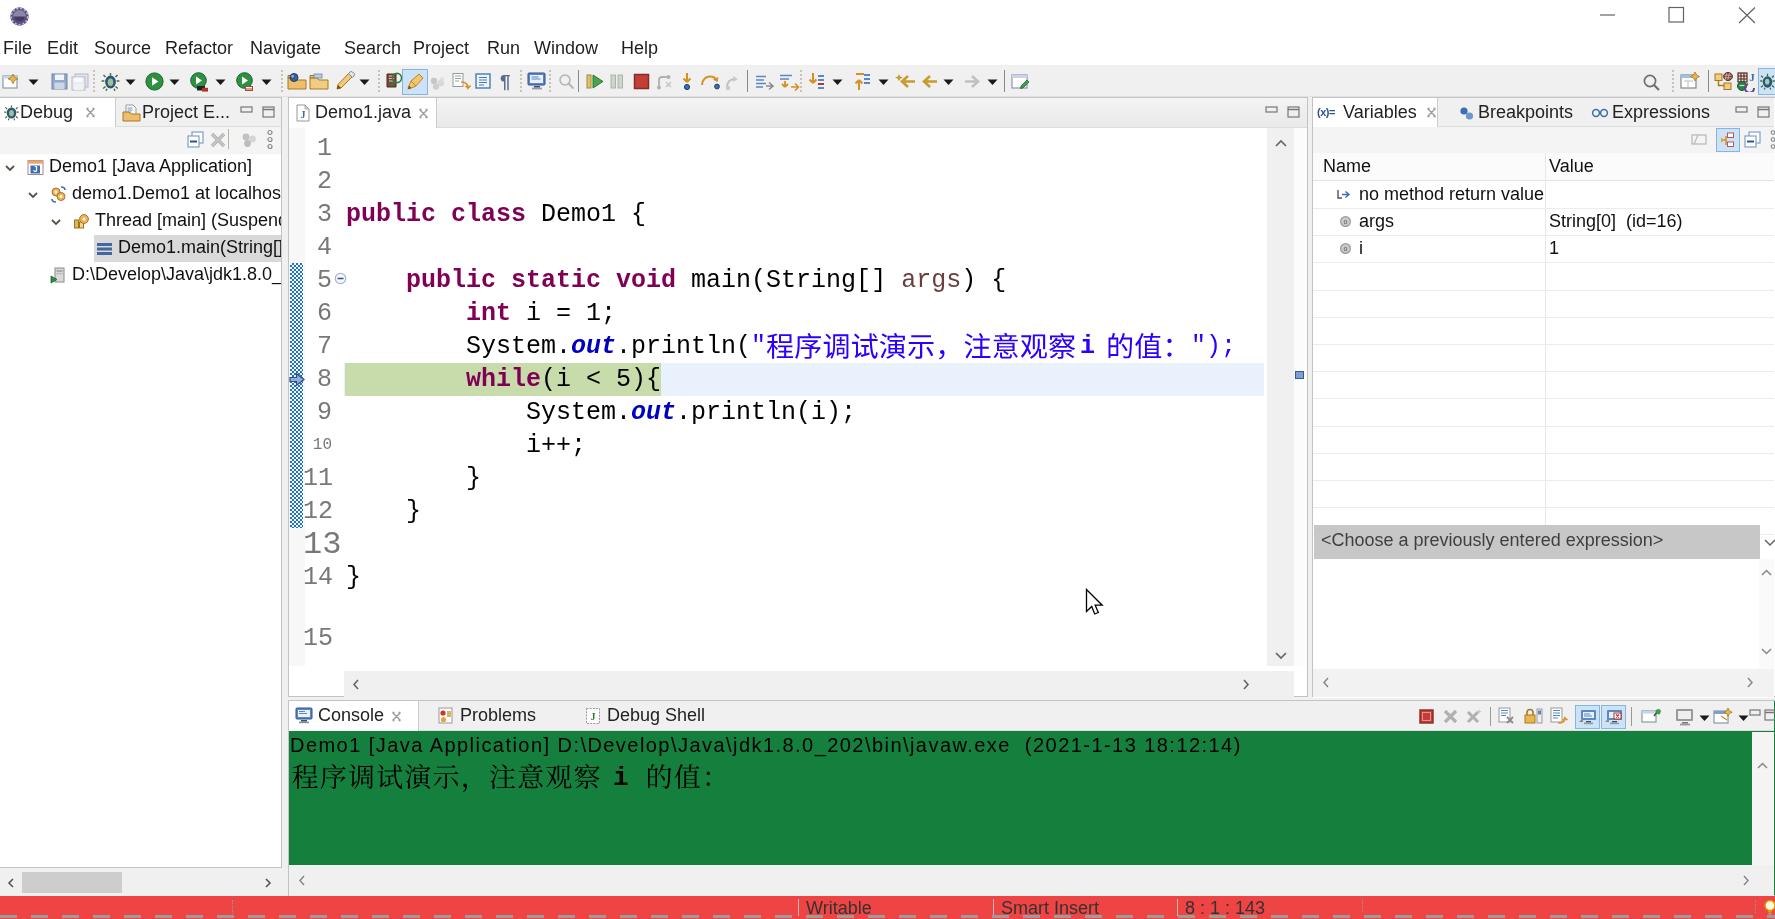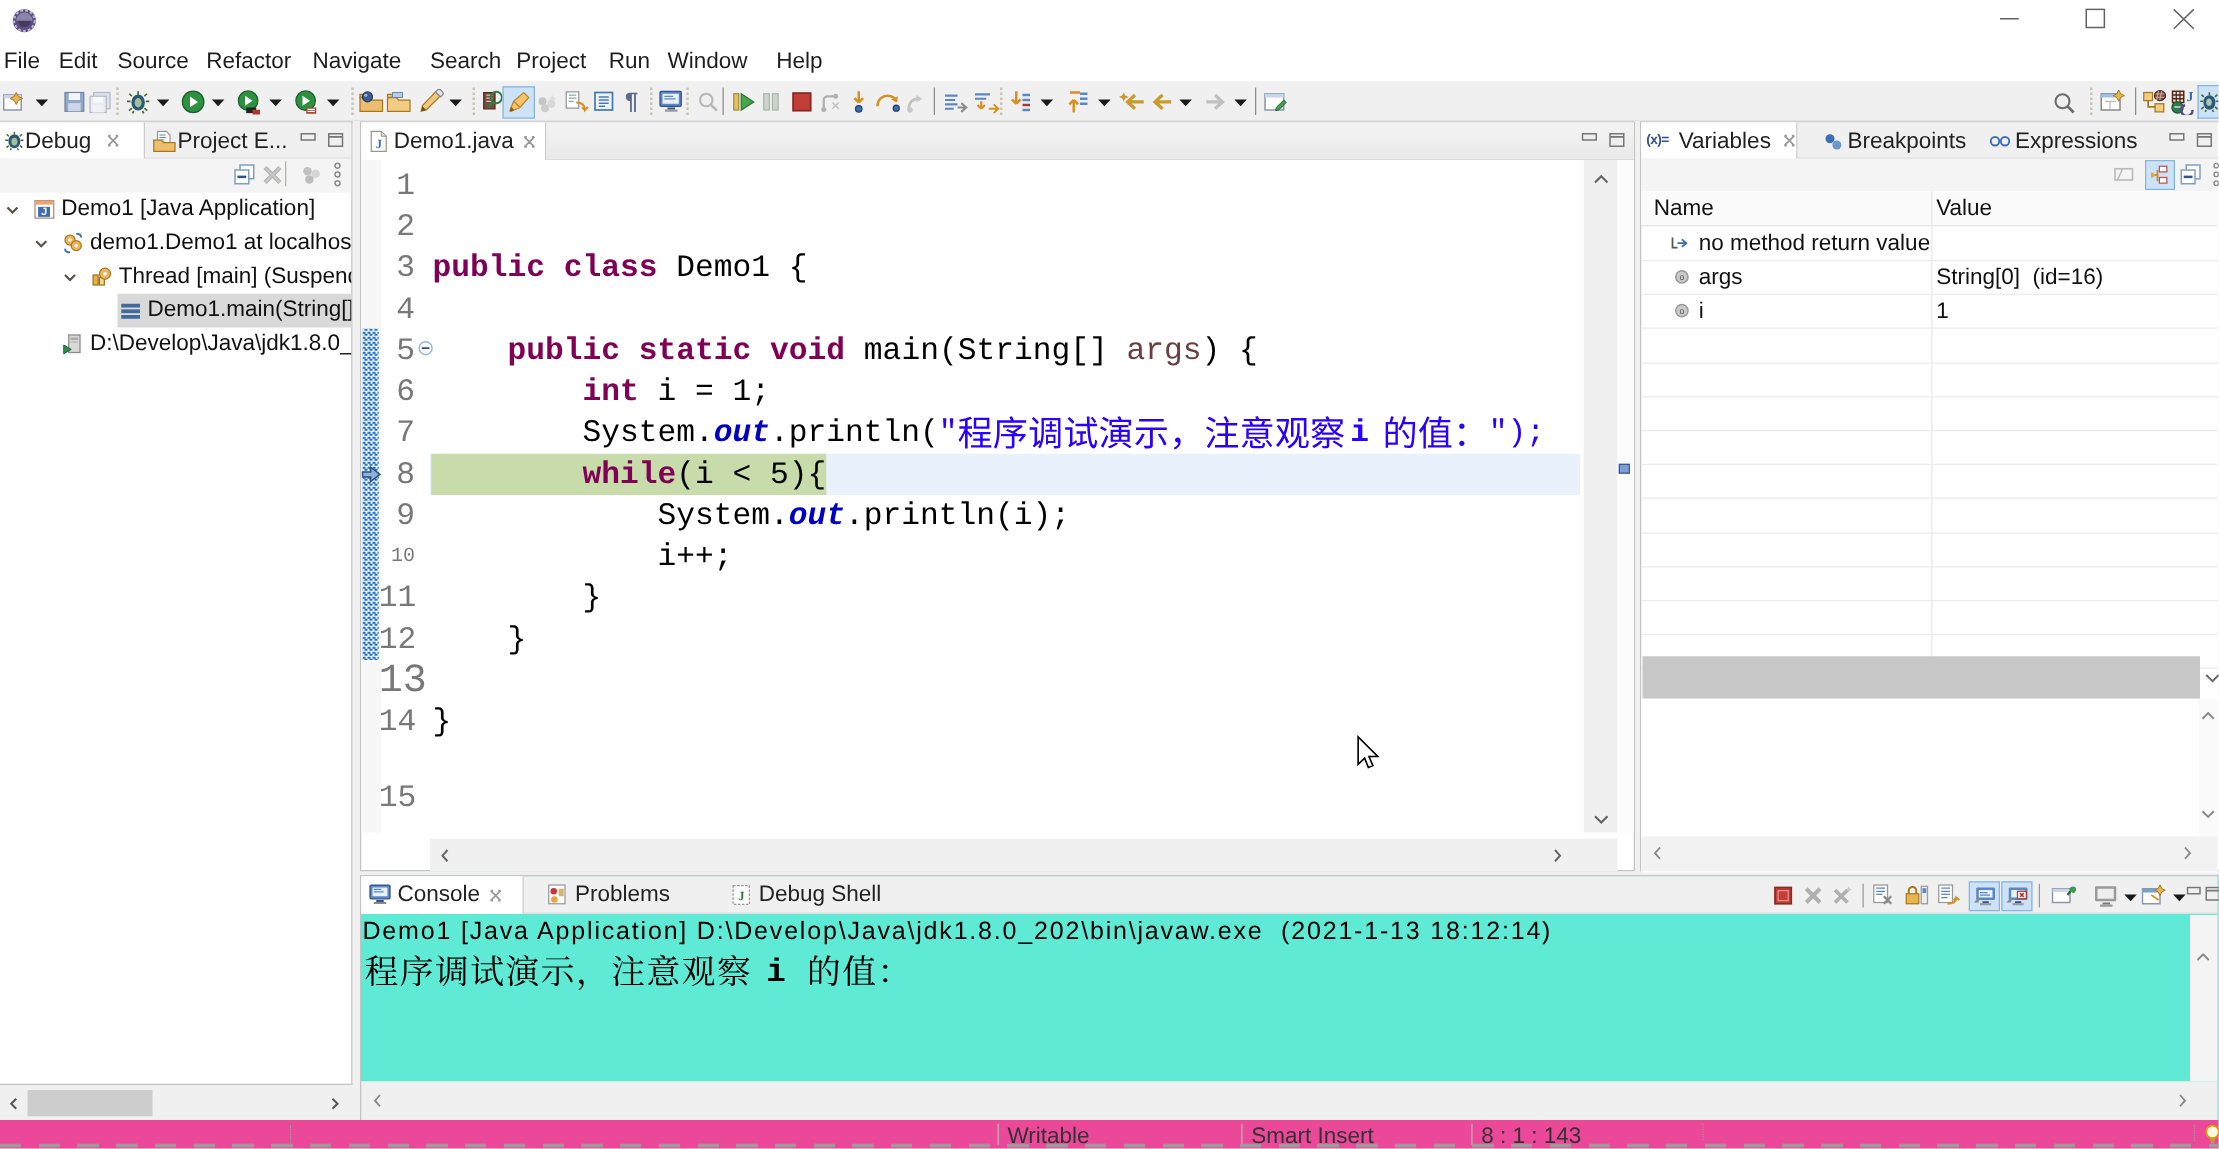--- a/index.html
+++ b/index.html
@@ -538,40 +538,41 @@
     <div class="abs" style="left:0;top:219px;width:461px;height:1px;background:#ececec"></div>
     <div class="abs" style="left:0;top:246px;width:461px;height:1px;background:#ececec"></div>
     <div class="abs" style="left:0;top:273px;width:461px;height:1px;background:#ececec"></div>
     <div class="abs" style="left:0;top:300px;width:461px;height:1px;background:#ececec"></div>
     <div class="abs" style="left:0;top:328px;width:461px;height:1px;background:#ececec"></div>
     <div class="abs" style="left:0;top:355px;width:461px;height:1px;background:#ececec"></div>
     <div class="abs" style="left:0;top:382px;width:461px;height:1px;background:#ececec"></div>
     <div class="abs" style="left:0;top:409px;width:461px;height:1px;background:#ececec"></div>
     <div class="abs" style="left:0;top:436px;width:461px;height:1px;background:#ececec"></div>
     <div class="abs" style="left:1px;top:427px;width:446px;height:34px;background:#c7c7c7"></div>
+    <div class="abs" style="left:8px;top:432px;font-size:18px;color:#3f3f3f">&lt;Choose a previously entered expression&gt;</div>
     <svg class="abs" style="left:450px;top:440px" width="14" height="10" viewBox="0 0 14 10">
       <path d="M2 2l5 5 5-5" stroke="#666" stroke-width="1.5" fill="none"></path>
     </svg>
     <div class="abs" style="left:0;top:461px;width:461px;height:139px;background:#fff"></div>
     <div class="abs" style="left:446px;top:461px;width:15px;height:110px;background:#fafafa"></div>
     <svg class="abs" style="left:447px;top:470px" width="13" height="10" viewBox="0 0 13 10">
       <path d="M2 7l4.5-4.5L11 7" stroke="#888" stroke-width="1.5" fill="none"></path>
     </svg>
     <svg class="abs" style="left:447px;top:548px" width="13" height="10" viewBox="0 0 13 10">
       <path d="M2 3l4.5 4.5L11 3" stroke="#888" stroke-width="1.5" fill="none"></path>
     </svg>
     <div class="abs" style="left:0;top:571px;width:461px;height:28px;background:#f2f2f2"></div>
     <svg class="abs" style="left:8px;top:578px" width="10" height="13" viewBox="0 0 10 13">
       <path d="M7 2L3 6.5 7 11" stroke="#888" stroke-width="1.5" fill="none"></path>
     </svg>
     <svg class="abs" style="left:432px;top:578px" width="10" height="13" viewBox="0 0 10 13">
       <path d="M3 2l4 4.5L3 11" stroke="#888" stroke-width="1.5" fill="none"></path>
     </svg>
   </div>
-<div class="abs" style="left:288px;top:700px;width:1487px;height:196px;background:#5eead4;border:1px solid #c3c3c3;border-right:none">
+<div class="abs" style="left:288px;top:700px;width:1487px;height:196px;background:#15803d;border:1px solid #c3c3c3;border-right:none">
     <div class="abs" style="left:0;top:0;width:1485px;height:30px;background:#f0f0f0;border-bottom:1px solid #ddd"></div>
     <div class="abs" style="left:0;top:0;width:130px;height:30px;background:#fff;border-right:1px solid #ccc"></div>
     <svg class="abs" style="left:6px;top:6px" width="18" height="17" viewBox="0 0 18 17">
       <rect x="1" y="1" width="16" height="11" rx="1" fill="#5a87c6" stroke="#33518a" stroke-width="1"></rect>
       <rect x="3" y="3" width="12" height="7" fill="#e8f0fa"></rect>
       <path d="M4 4.5h6M4 6.5h8" stroke="#5a87c6" stroke-width="1"></path>
       <rect x="6" y="13" width="6" height="1.6" fill="#33518a"></rect>
       <rect x="4" y="14.6" width="10" height="1.6" fill="#888"></rect>
     </svg>
     <div class="abs" style="left:29px;top:4px;font-size:18px;color:#222">Console</div>
@@ -692,21 +693,21 @@
       <path d="M2 7l4.5-4.5L11 7" stroke="#888" stroke-width="1.5" fill="none"></path>
     </svg>
     <div class="abs" style="left:0;top:164px;width:1485px;height:31px;background:#f0f0f0"></div>
     <svg class="abs" style="left:8px;top:173px" width="10" height="13" viewBox="0 0 10 13">
       <path d="M7 2L3 6.5 7 11" stroke="#888" stroke-width="1.5" fill="none"></path>
     </svg>
     <svg class="abs" style="left:1452px;top:173px" width="10" height="13" viewBox="0 0 10 13">
       <path d="M3 2l4 4.5L3 11" stroke="#888" stroke-width="1.5" fill="none"></path>
     </svg>
   </div>
-<div class="abs" style="left:0;top:896px;width:1775px;height:23px;background:#ec4899">
+<div class="abs" style="left:0;top:896px;width:1775px;height:23px;background:#ef4444">
     <div class="abs" style="left:806px;top:2px;font-size:18px;color:#333">Writable</div>
     <div class="abs" style="left:1001px;top:2px;font-size:18px;color:#333">Smart Insert</div>
     <div class="abs" style="left:1185px;top:2px;font-size:18px;color:#333">8 : 1 : 143</div>
     <div class="abs" style="left:798px;top:3px;width:1px;height:17px;background:#b9b9b9"></div>
     <div class="abs" style="left:232px;top:4px;width:1px;height:14px;border-left:1px dotted #999"></div>
     <div class="abs" style="left:1755px;top:4px;width:1px;height:13px;border-left:1px dotted #999"></div>
     <div class="abs" style="left:993px;top:3px;width:1px;height:17px;background:#b9b9b9"></div>
     <div class="abs" style="left:1177px;top:3px;width:1px;height:17px;background:#b9b9b9"></div>
     <div class="abs" style="left:1362px;top:3px;width:1px;height:13px;border-left:1px dotted #999"></div>
     <svg class="abs" style="left:1763px;top:3px" width="14" height="18" viewBox="0 0 14 18">

